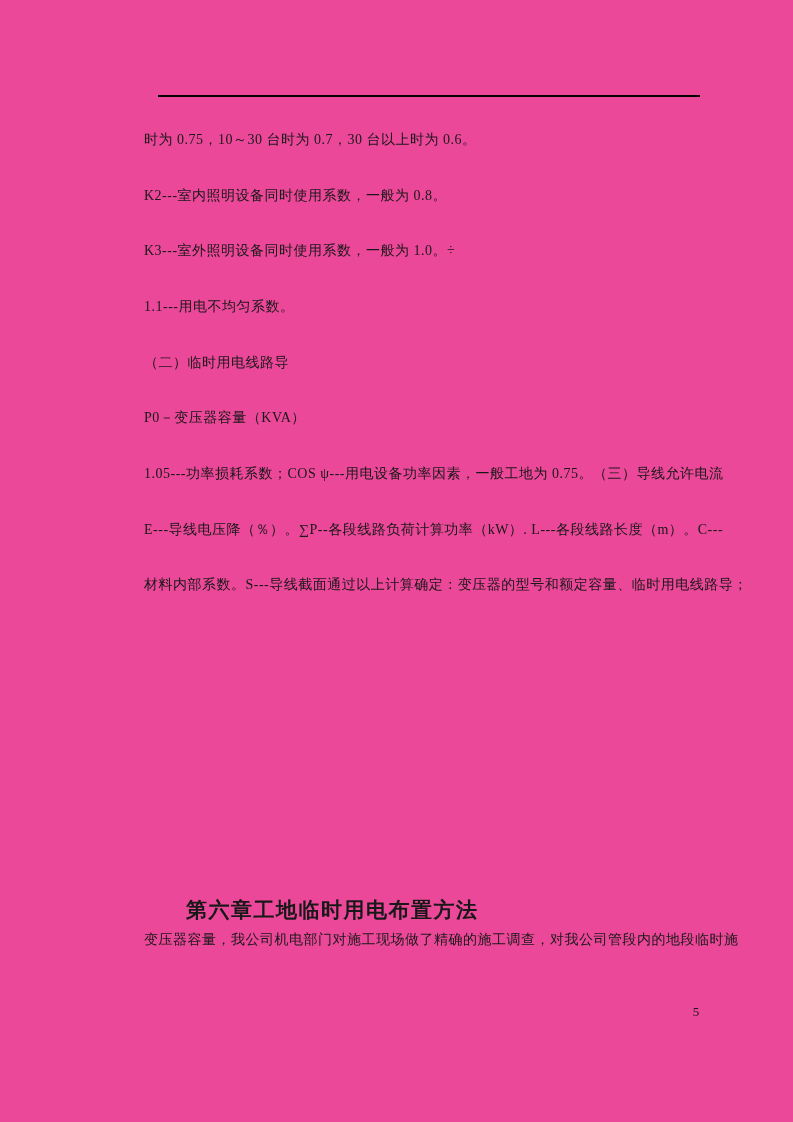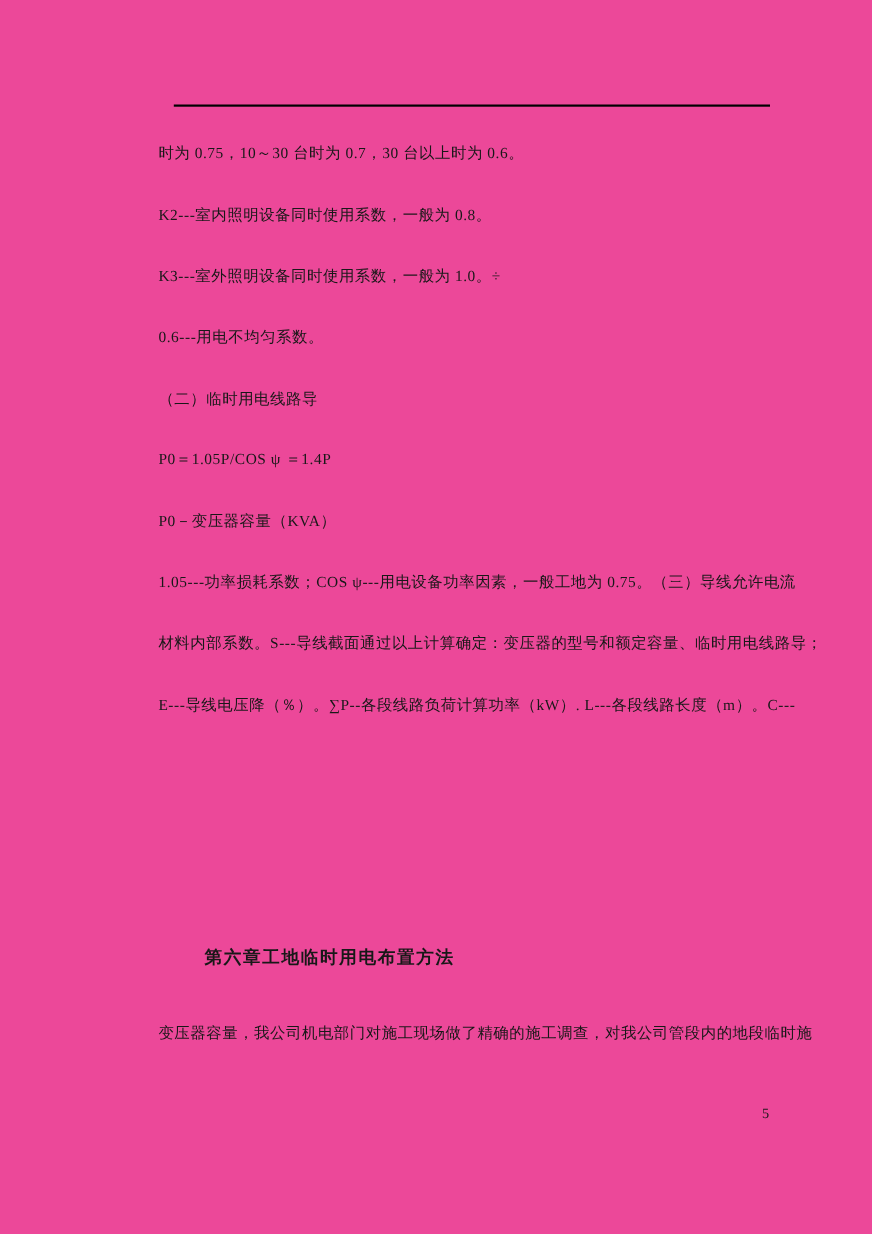--- a/index.html
+++ b/index.html
@@ -32,22 +32,22 @@
     height: 55.7px;
     display: flex;
     align-items: center;
     font-size: 14px;
     letter-spacing: 0.5px;
     white-space: pre;
   }
   .heading {
     position: absolute;
     left: 186px;
-    top: 860px;
-    font-size: 16px;
+    top: 896px;
+    font-size: 21px;
     font-weight: bold;
     letter-spacing: 1.5px;
     white-space: pre;
   }
   .para {
     position: absolute;
     left: 144px;
     top: 931px;
     width: 600px;
     font-size: 14px;
@@ -67,27 +67,26 @@
 <body>
 
 <div class="page">
 
   <div class="header-rule"></div>
 
   <div class="body-block">
     <div class="line">时为 0.75，10～30 台时为 0.7，30 台以上时为 0.6。</div>
     <div class="line">K2---室内照明设备同时使用系数，一般为 0.8。</div>
     <div class="line">K3---室外照明设备同时使用系数，一般为 1.0。÷</div>
-    <div class="line">0.6---用电不均匀系数。</div>
+    <div class="line">1.1---用电不均匀系数。</div>
     <div class="line">（二）临时用电线路导</div>
-    <div class="line">P0＝1.05P/COS ψ ＝1.4P</div>
     <div class="line">P0－变压器容量（KVA）</div>
     <div class="line">1.05---功率损耗系数；COS ψ---用电设备功率因素，一般工地为 0.75。（三）导线允许电流</div>
+    <div class="line">E---导线电压降（％）。∑P--各段线路负荷计算功率（kW）. L---各段线路长度（m）。C---</div>
     <div class="line">材料内部系数。S---导线截面通过以上计算确定：变压器的型号和额定容量、临时用电线路导；</div>
-    <div class="line">E---导线电压降（％）。∑P--各段线路负荷计算功率（kW）. L---各段线路长度（m）。C---</div>
   </div>
 
   <div class="heading">第六章工地临时用电布置方法</div>
 
   <div class="para">变压器容量，我公司机电部门对施工现场做了精确的施工调查，对我公司管段内的地段临时施</div>
 
   <div class="page-number">5</div>
 
 </div>
 

